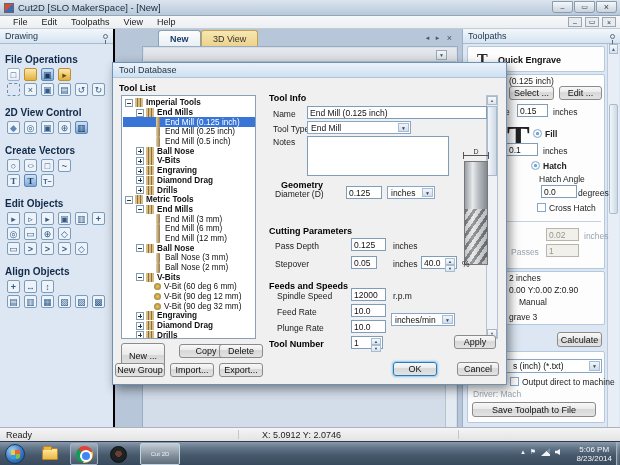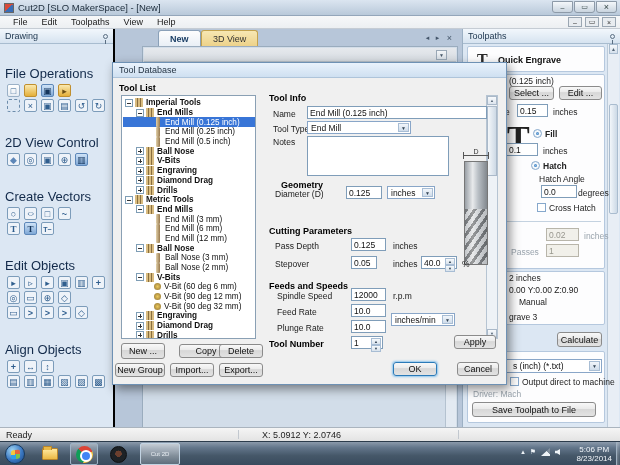--- a/index.html
+++ b/index.html
@@ -16,21 +16,21 @@
 .mbar{position:absolute;left:0;top:16px;right:0;height:13px;background:linear-gradient(#f7f8f9,#eceff2);border-bottom:1px solid #c5ccd4;display:flex;align-items:center;padding-left:6px}
 .mitem{padding:0 7px;font-size:9px;color:#1a1a1a}
 .mdibtns{position:absolute;right:4px;top:17px;display:flex;gap:3px}
 .mdib{width:14px;height:10px;border:1px solid #9aa6b2;background:#e8ecf0;font-size:7px;display:flex;align-items:center;justify-content:center;color:#333}
 .mdib.min::before{content:"–"}.mdib.max::before{content:"▭"}.mdib.cls::before{content:"×"}
 
 .panel-h{height:15px;background:linear-gradient(#f2f7fc,#d6e3f0);border-bottom:1px solid #a8bccf;display:flex;align-items:center;padding:0 5px;font-size:9px;color:#223a52}
 .pin{width:5px;height:5px;border:1px solid #5a6e82;border-radius:50%;position:relative;margin-left:auto}
 .pin::after{content:"";position:absolute;left:1px;top:5px;width:1px;height:4px;background:#5a6e82}
 .lpanel{position:absolute;left:0;top:29px;width:115px;bottom:0;background:#dce7f3;border-right:2px solid #000000}
-.sect{font-weight:normal;font-size:13px;color:#122a4a;margin:22px 0 2px 5px}
+.sect{font-weight:bold;font-size:10px;color:#122a4a;margin:10px 0 2px 5px}
 .irow{margin-left:5px;line-height:0}
 .ic{width:13px;height:13px;border-radius:2px;display:inline-block;margin:1px 2px;position:relative;text-align:center;line-height:12px;font-size:9px;color:#2f5e8e;vertical-align:top}
 .ic.gold{background:linear-gradient(#fae9b0,#e4af39);border:1px solid #c08f2e;color:#6b4d12}
 .ic.page{background:linear-gradient(#fff,#e7edf3);border:1px solid #9ab0c6}
 .ic.blue{background:linear-gradient(#cfe3f7,#7fa8d6);border:1px solid #5d87b8;color:#16365c}
 .ic.plain{border:1px solid #7c9cba;background:#eef3f9}
 .ic.ghost{border:1px dashed #6c8cab;background:transparent}
 .gO::before{content:"○"}.gE::before{content:"○";display:inline-block;transform:scaleX(1.45) scaleY(.8)}
 .gR::before{content:"□"}.gW::before{content:"~";font-weight:bold}
 .gT::before{content:"T";font-family:"Liberation Serif",serif;font-weight:bold}
@@ -409,21 +409,21 @@
           <span class="ti grp"></span>
           <span class="tl">Drills</span>
         </div>
     </div>
     <div class="tsb">
       <span class="ar up"></span>
       <span class="th"></span>
       <span class="ar dn"></span>
     </div>
 
-    <button class="btn" style="left:8px;top:280px;width:44px;height:16px">New ...</button>
+    <button class="btn" style="left:8px;top:280px;width:44px;height:26px">New ...</button>
     <button class="btn" style="left:66px;top:281px;width:64px;height:14px">Copy ...</button>
     <button class="btn" style="left:106px;top:281px;width:44px;height:14px">Delete</button>
     <button class="btn" style="left:2px;top:300px;width:50px;height:14px">New Group</button>
     <button class="btn" style="left:57px;top:300px;width:44px;height:14px">Import...</button>
     <button class="btn" style="left:106px;top:300px;width:44px;height:14px">Export...</button>
 
     <span class="dh" style="left:156px;top:30px">Tool Info</span>
     <span class="dlbl" style="left:160px;top:46px">Name</span>
     <input class="inp" style="left: 194px; top: 43px; width: 180px; height: 13px;" value="End Mill (0.125 inch)">
     <span class="dlbl" style="left:160px;top:61px">Tool Type</span>

